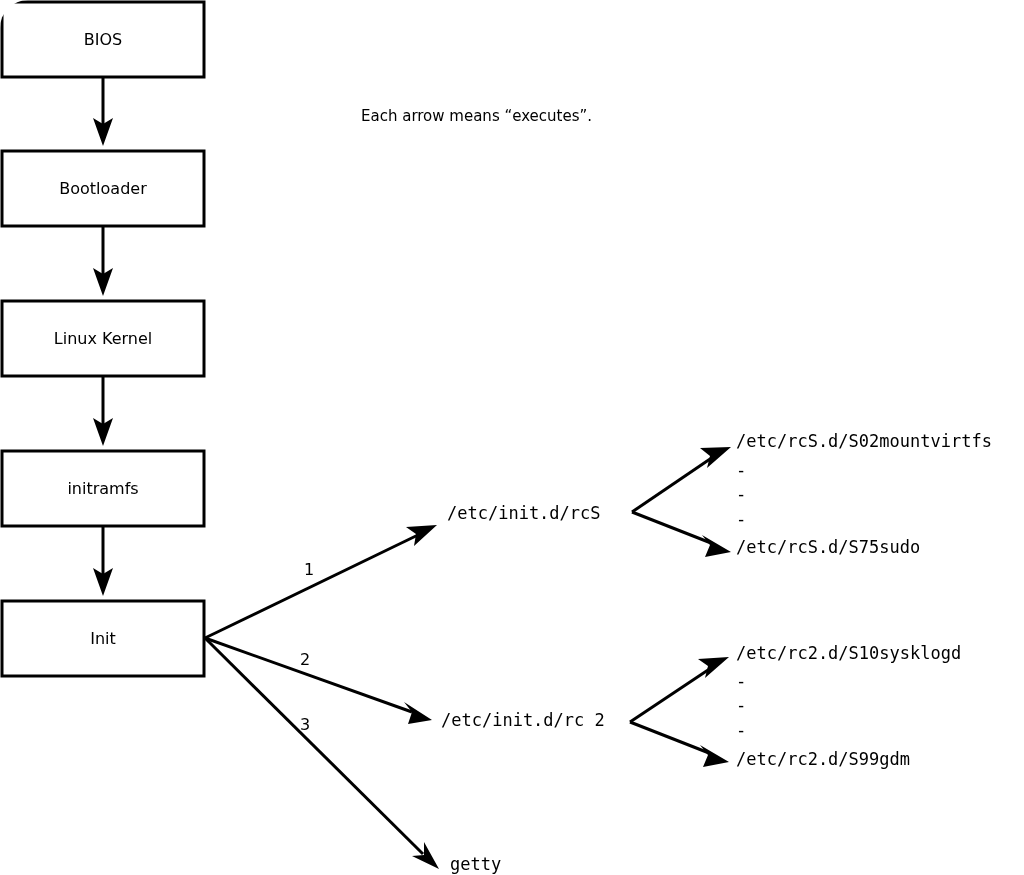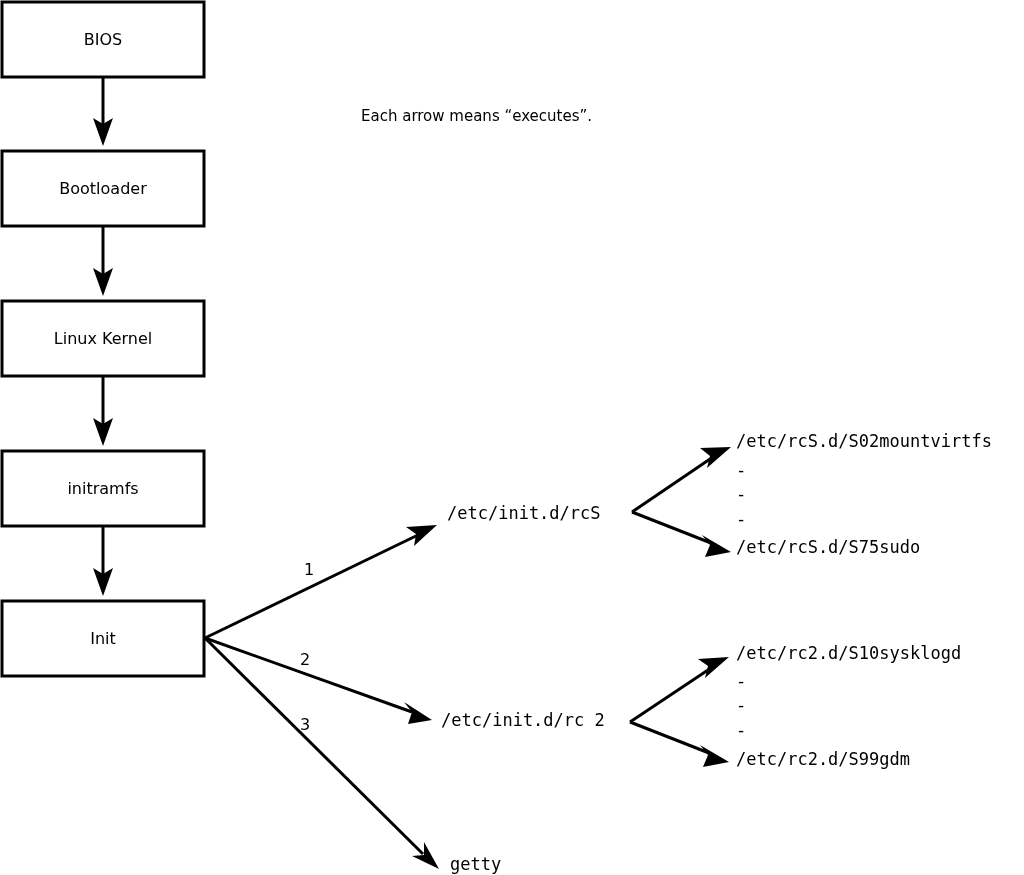--- a/index.html
+++ b/index.html
@@ -7,20 +7,21 @@
     padding: 0;
     background: #ffffff;
   }
   #canvas {
     position: relative;
     width: 1024px;
     height: 875px;
     background: #ffffff;
     overflow: hidden;
     font-family: "Liberation Sans", sans-serif;
+    border-radius: 28px;
   }
   svg.layer {
     position: absolute;
     left: 0;
     top: 0;
     width: 1024px;
     height: 875px;
   }
   .box-label {
     font-family: "DejaVu Sans", sans-serif;

